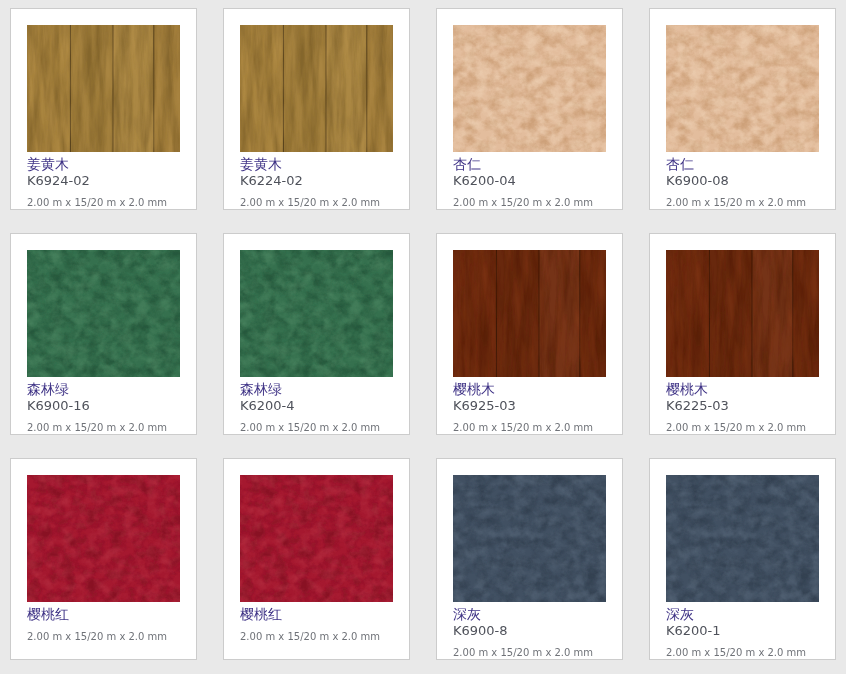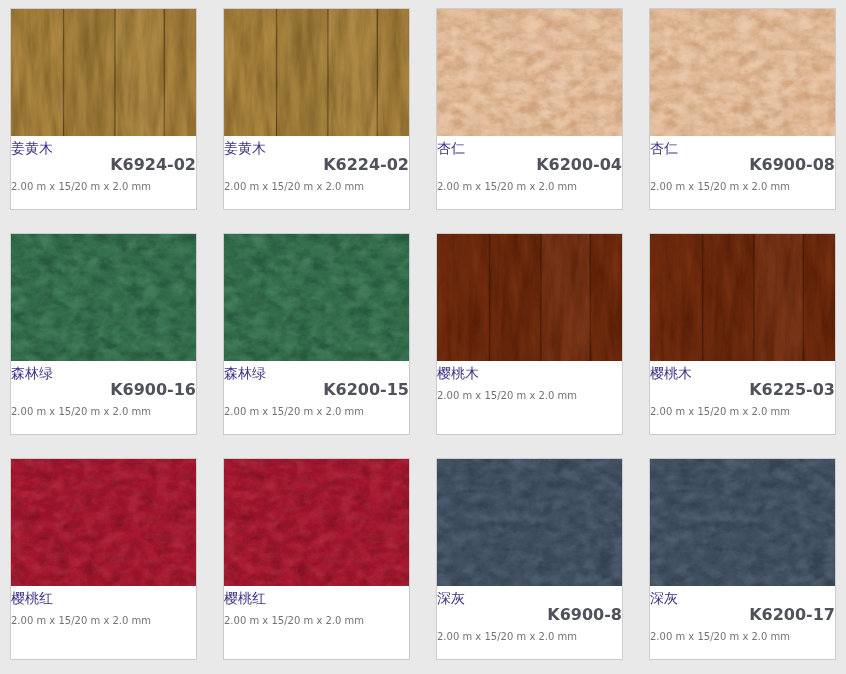--- a/index.html
+++ b/index.html
@@ -12,35 +12,34 @@
     display:grid;
     grid-template-columns:repeat(4,187px);
     grid-auto-rows:202px;
     gap:23px 26px;
     padding:8px 10px 14px 10px;
   }
   .card{
     background:var(--card-bg,#ffffff);
     border:1px solid var(--card-border,#cccccc);
     box-sizing:border-box;
-    padding:0;
+    padding:16px;
     overflow:hidden;
   }
   .swatch{height:127px;overflow:hidden;background:#999;}
   .swatch svg{width:100%;height:100%;display:block;}
   .title{
     color:var(--title-color,#3f3386);
     font-size:14px;line-height:17px;margin-top:4px;
     white-space:nowrap;cursor:pointer;
   }
   .code{
     color:var(--code-color,#4f525b);
-    font-size:16px;font-weight:bold;line-height:16px;
+    font-size:13px;font-weight:normal;line-height:16px;
     white-space:nowrap;
-    text-align:right;
   }
   .dims{
     color:var(--dims-color,#6f7278);
     font-size:10px;line-height:16px;margin-top:6px;
     white-space:nowrap;
   }
 </style>
 </head>
 <body style="--page-bg: #e9e9e9; --card-bg: #ffffff; --card-border: #cccccc; --title-color: #3f3386; --code-color: #4f525b; --dims-color: #6f7278;">
 
@@ -211,21 +210,21 @@
               <feFlood flood-color="#59926c" result="f"></feFlood>
               <feComposite in="f" in2="a" operator="in"></feComposite>
             </filter>
           </defs>
           <rect width="169" height="127" fill="#35704e"></rect>
           <rect width="169" height="127" filter="url(#sw5d)" opacity="0.6"></rect>
           <rect width="169" height="127" filter="url(#sw5l)" opacity="0.45"></rect>
         </svg>
       </div>
     <div class="title">森林绿</div>
-    <div class="code">K6200-15</div>
+    <div class="code">K6200-4</div>
     <div class="dims">2.00 m x 15/20 m x 2.0 mm</div>
   </div>
 
   <div class="card">
     <div class="swatch">
         <svg viewBox="0 0 169 127" preserveAspectRatio="none" xmlns="http://www.w3.org/2000/svg">
           <defs>
             <filter id="sw6d" x="-5%" y="-5%" width="110%" height="110%">
               <feTurbulence type="fractalNoise" baseFrequency="0.105 0.016" numOctaves="4" seed="31" result="n"></feTurbulence>
               <feColorMatrix in="n" type="matrix" values="0 0 0 0 0  0 0 0 0 0  0 0 0 0 0  2.2 0 0 0 -0.75" result="a"></feColorMatrix>
@@ -245,20 +244,21 @@
           <rect x="47.4" y="0" width="1.2" height="127" fill="rgba(20,10,0,0.5)"></rect>
           <rect x="95" y="0" width="45" height="127" fill="rgba(255,240,200,0.05)"></rect>
           <rect x="94.4" y="0" width="1.2" height="127" fill="rgba(20,10,0,0.5)"></rect>
           <rect x="140" y="0" width="29" height="127" fill="rgba(25,12,0,0.04)"></rect>
           <rect x="139.4" y="0" width="1.2" height="127" fill="rgba(20,10,0,0.5)"></rect>
           <rect width="169" height="127" filter="url(#sw6d)" opacity="0.5"></rect>
           <rect width="169" height="127" filter="url(#sw6l)" opacity="0.35"></rect>
         </svg>
       </div>
     <div class="title">樱桃木</div>
+    <div class="code">K6925-03</div>
     <div class="dims">2.00 m x 15/20 m x 2.0 mm</div>
   </div>
 
   <div class="card">
     <div class="swatch">
         <svg viewBox="0 0 169 127" preserveAspectRatio="none" xmlns="http://www.w3.org/2000/svg">
           <defs>
             <filter id="sw7d" x="-5%" y="-5%" width="110%" height="110%">
               <feTurbulence type="fractalNoise" baseFrequency="0.105 0.016" numOctaves="4" seed="31" result="n"></feTurbulence>
               <feColorMatrix in="n" type="matrix" values="0 0 0 0 0  0 0 0 0 0  0 0 0 0 0  2.2 0 0 0 -0.75" result="a"></feColorMatrix>
@@ -384,17 +384,17 @@
               <feFlood flood-color="#607082" result="f"></feFlood>
               <feComposite in="f" in2="a" operator="in"></feComposite>
             </filter>
           </defs>
           <rect width="169" height="127" fill="#415062"></rect>
           <rect width="169" height="127" filter="url(#sw11d)" opacity="0.6"></rect>
           <rect width="169" height="127" filter="url(#sw11l)" opacity="0.45"></rect>
         </svg>
       </div>
     <div class="title">深灰</div>
-    <div class="code">K6200-17</div>
+    <div class="code">K6200-1</div>
     <div class="dims">2.00 m x 15/20 m x 2.0 mm</div>
   </div>
 
 </div>
 
 </body></html>

